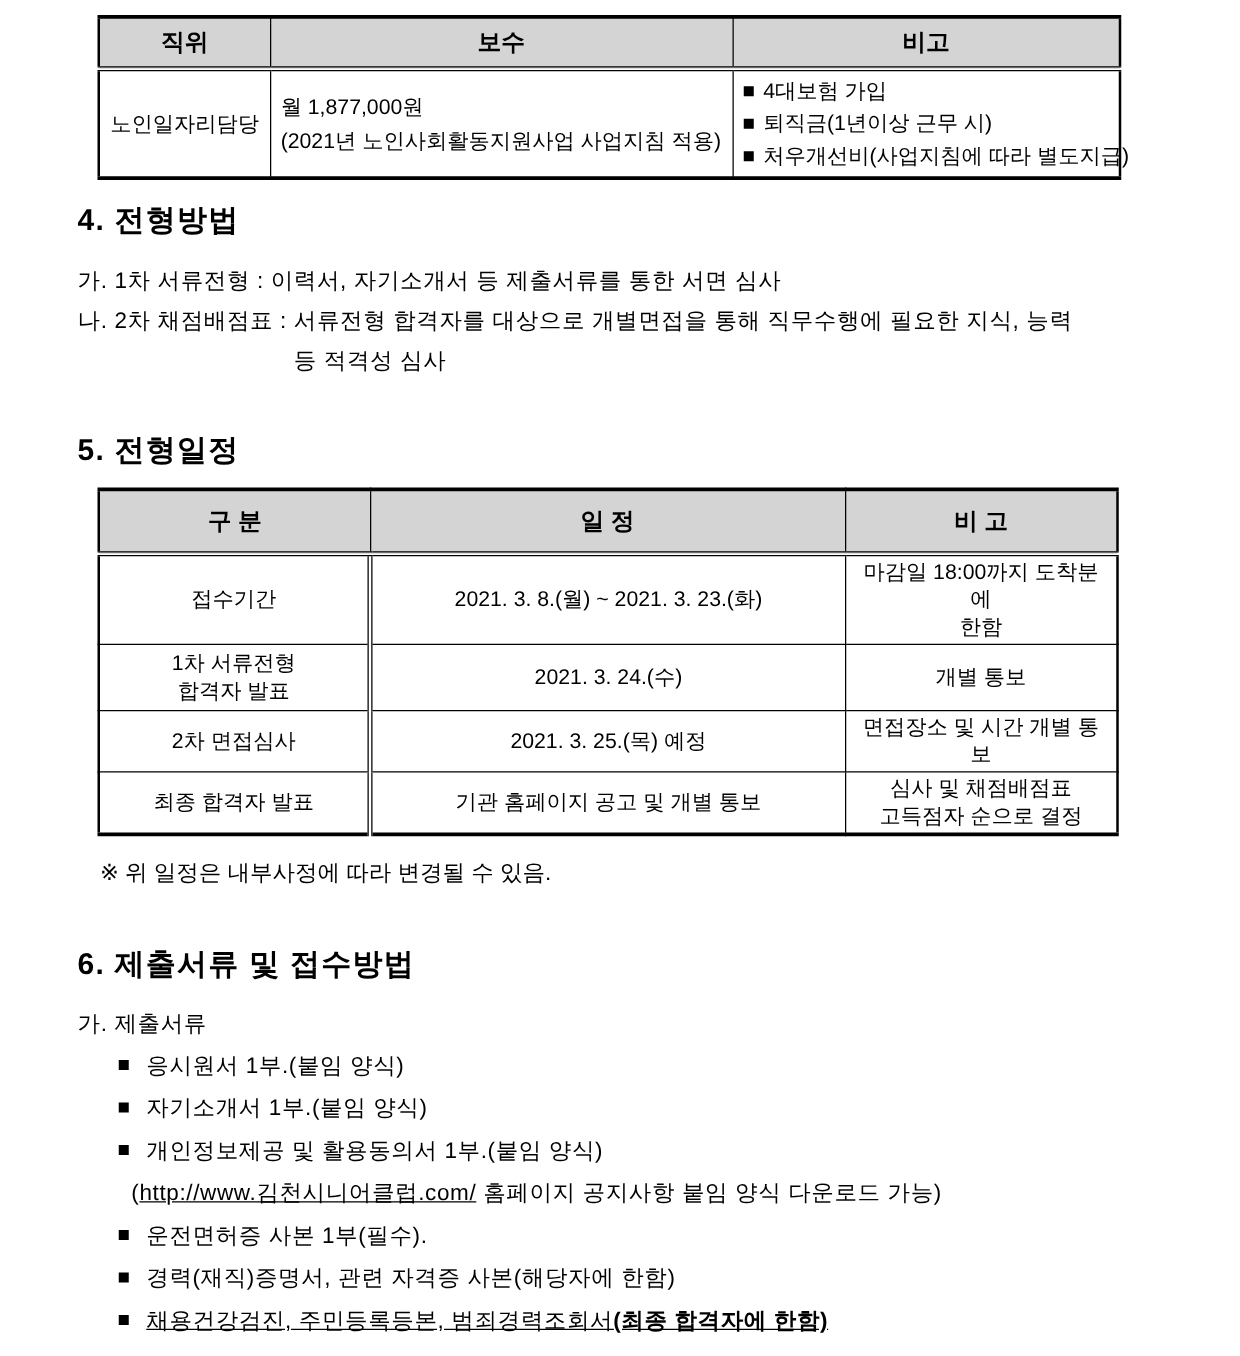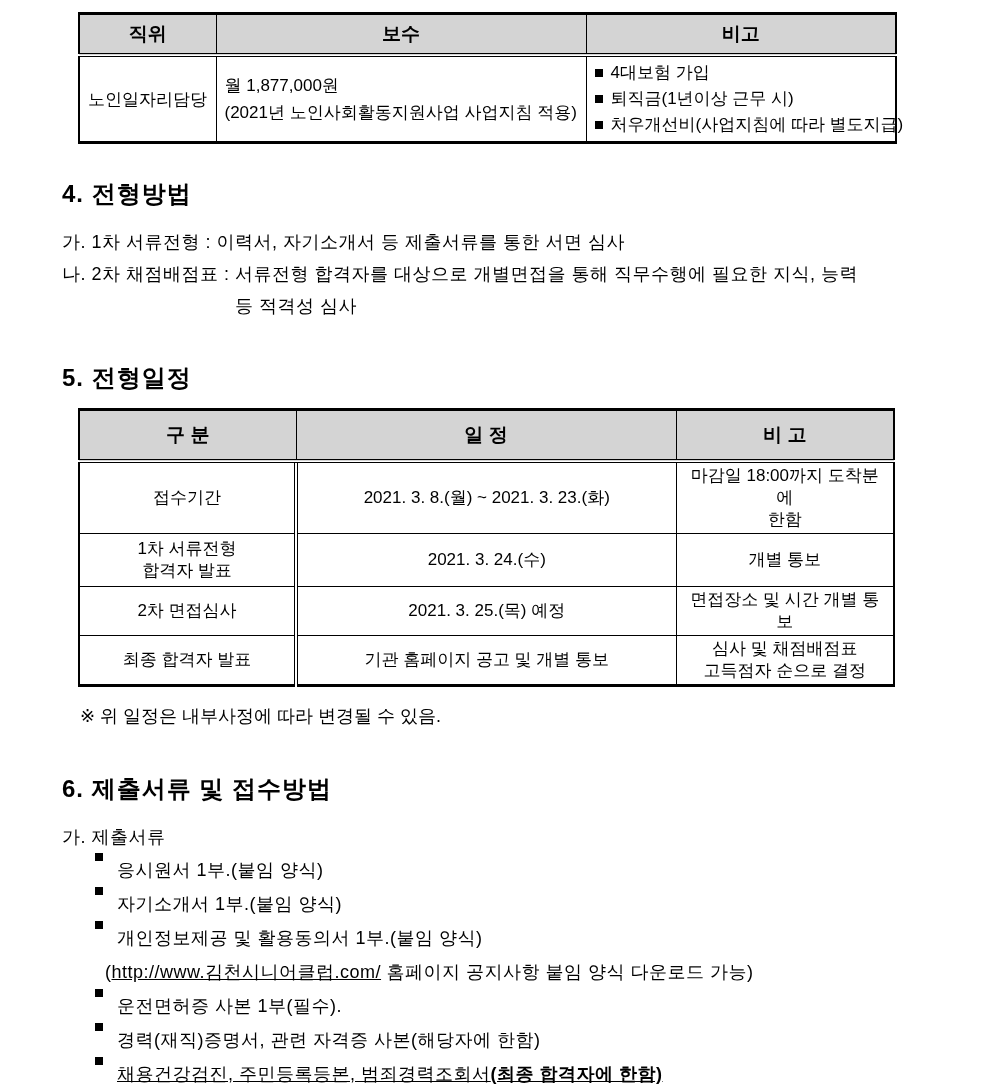--- a/index.html
+++ b/index.html
@@ -18,47 +18,47 @@
   .tbl th,.tbl td{border:1px solid #000;padding:2px 8px;}
   .tbl th{
     background:#d4d4d4;
     font-weight:bold;font-size:19px;
     border-bottom:4px double #000;
     text-align:center;
   }
   .tbl-top{width:817px;border:2px solid #000;border-top:3px solid #000;border-bottom:3px solid #000;}
   .tbl-top th{height:34px;}
   .tbl-top td{height:80px;font-size:17px;}
-  .tbl-top .cell-center{}
+  .tbl-top .cell-center{text-align:center;}
   .pay-line{text-align:left;line-height:27px;}
   .notes-cell{vertical-align:middle;}
   .note-item{display:flex;align-items:center;line-height:26px;white-space:nowrap;}
   .sq{display:inline-block;width:8px;height:8px;background:#000;margin-right:8px;flex:0 0 auto;}
   .tbl-s5{width:815px;border:2px solid #000;border-top:3px solid #000;border-bottom:3px solid #000;margin-top:14px;}
   .tbl-s5 th{height:44px;font-size:19px;text-align:center;}
   .tbl-s5 td{height:42px;text-align:center;font-size:17px;white-space:pre-line;line-height:22px;}
   .tbl-s5 td.col1{border-right:4px double #000;}
   
   .section-title{
     margin:0;margin-left:62px;
     font-size:24px;font-weight:bold;letter-spacing:1px;
   }
-  .s4-title{margin-top:34px;}
+  .s4-title{margin-top:16px;}
   .s5-title{margin-top:40px;}
   .s6-title{margin-top:42px;}
   .body-line{
     margin:0;margin-left:62px;
     font-size:18px;line-height:32px;
     letter-spacing:0.5px;
   }
   .mt16{margin-top:16px;}
   .indent-wrap{margin-left:235px;}
   .footnote{margin:0;margin-left:80px;margin-top:14px;font-size:18px;line-height:30px;}
   .bullet-line{
-    display:flex;align-items:flex-start;
+    display:flex;align-items:center;
     margin-left:95px;font-size:18px;line-height:34px;letter-spacing:0.5px;
   }
   .bullet-line .sq{margin-right:14px;}
   .cont-line{margin-left:105px;font-size:18px;line-height:34px;letter-spacing:0.5px;}
   .link{color:#000000;text-decoration:underline;cursor:pointer;}
   .ul{text-decoration:underline;}
   .b{font-weight:bold;}
 </style>
 </head>
 <body>

